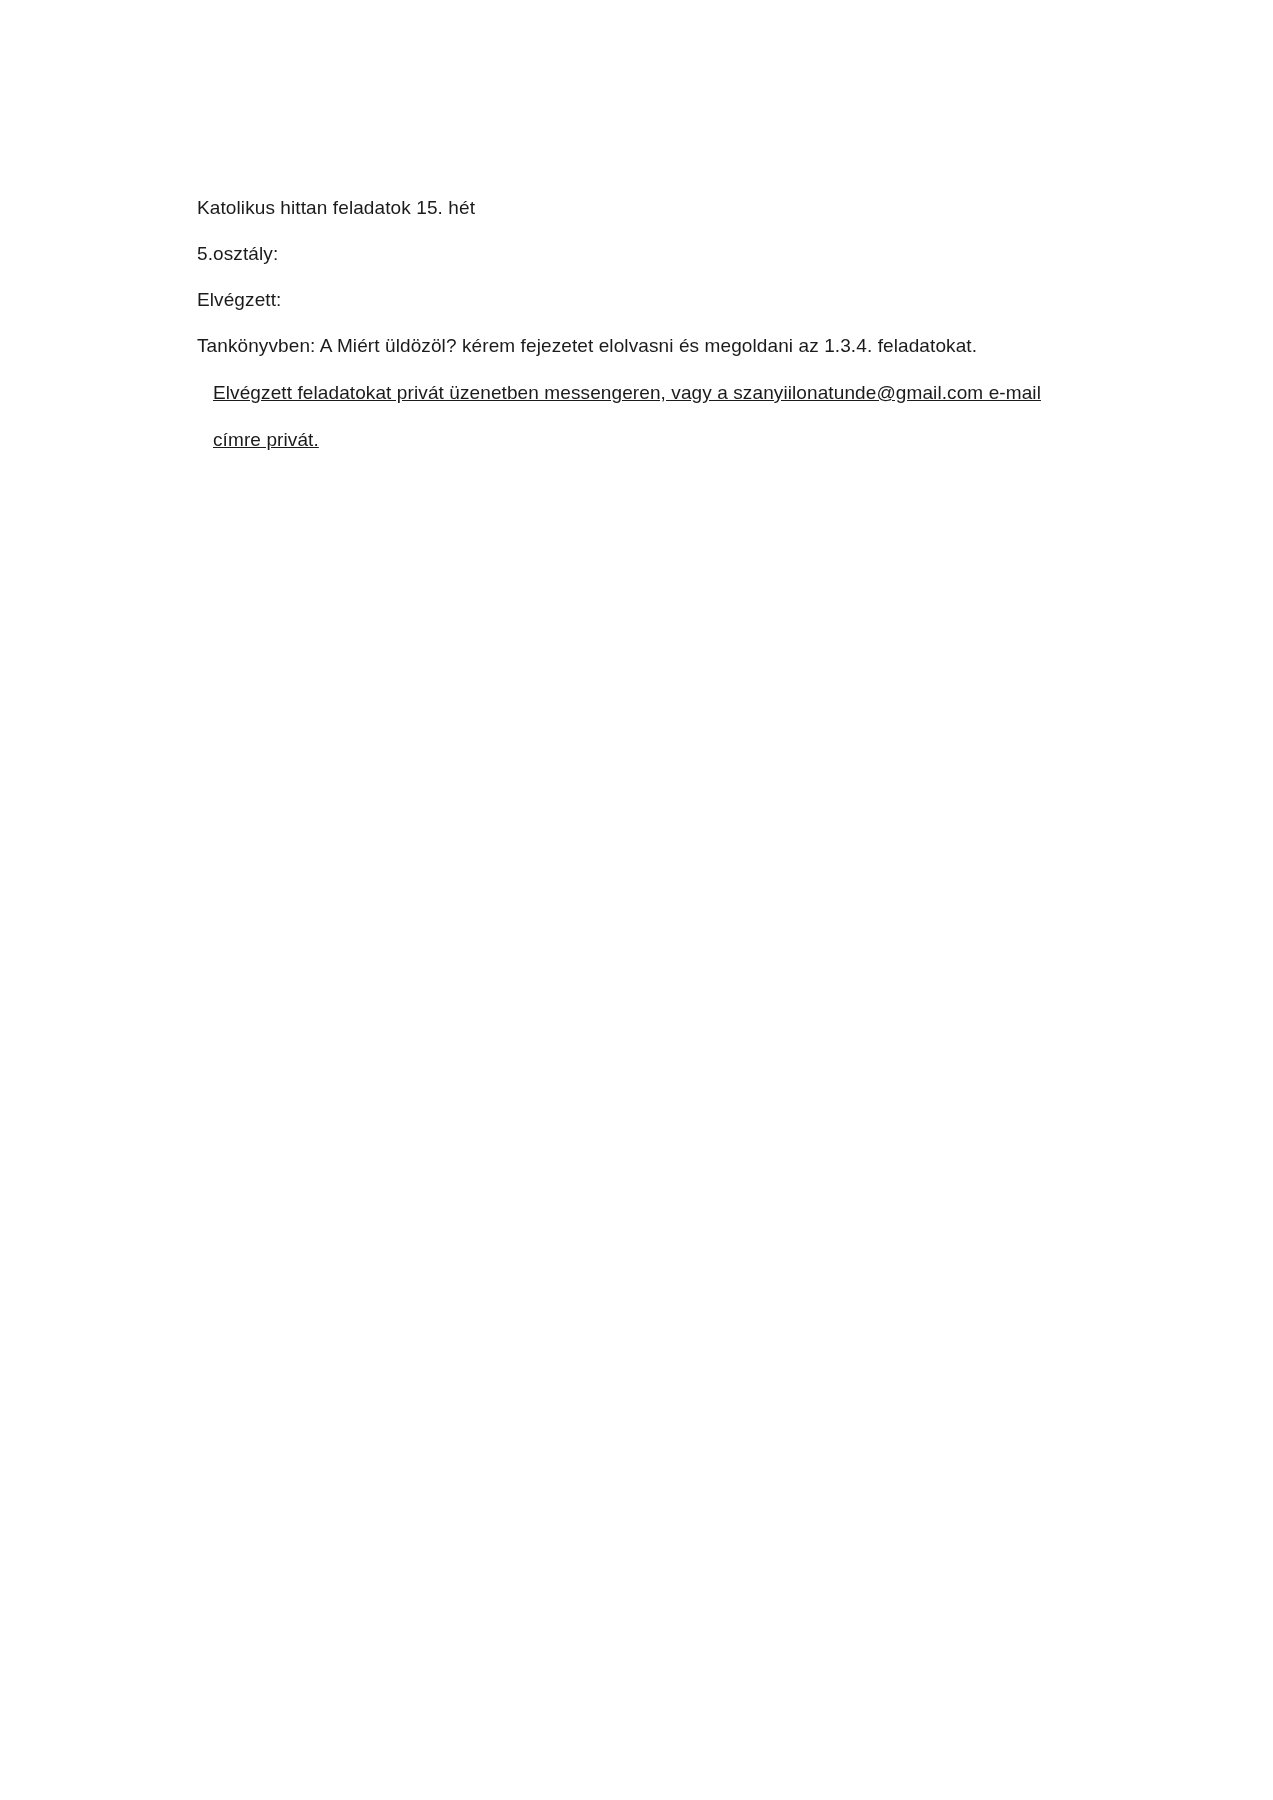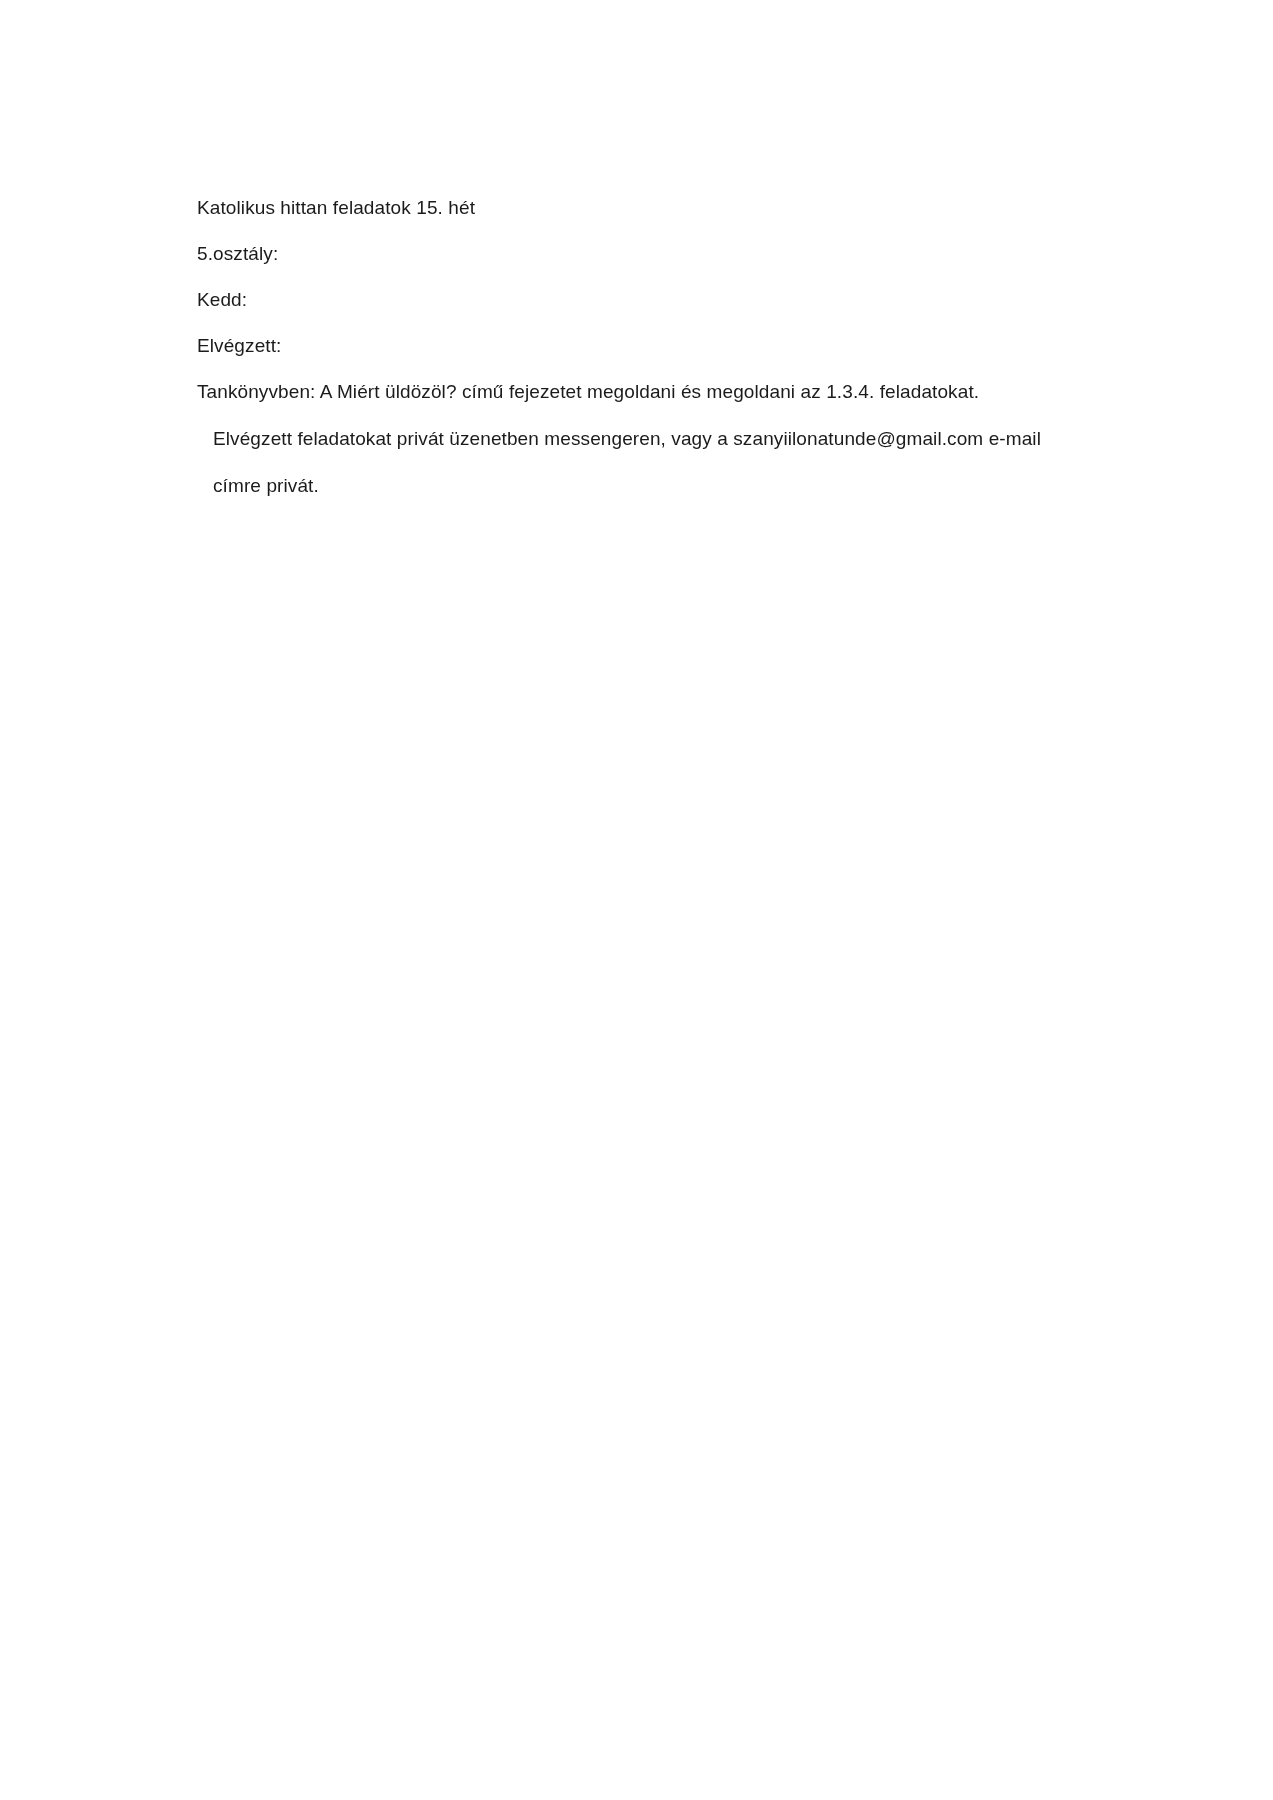--- a/index.html
+++ b/index.html
@@ -29,36 +29,36 @@
     line-height: 31px;
     letter-spacing: 0.1px;
   }
 
   .text-block p {
     margin: 0 0 15px 0;
   }
 
   .text-block p .line {
     display: block;
+    text-decoration: underline;
   }
 </style>
 </head>
 <body>
 
 <div class="page">
   <div class="text-block">
     <p>Katolikus hittan feladatok 15. hét</p>
 
     <p>5.osztály:</p>
 
-    <p>Kedd:</p>
 
 
     <p>Elvégzett:</p>
 
-    <p>Tankönyvben: A Miért üldözöl? című fejezetet megoldani és megoldani az 1.3.4. feladatokat.</p>
+    <p>Tankönyvben: A Miért üldözöl? kérem fejezetet elolvasni és megoldani az 1.3.4. feladatokat.</p>
 
     <p>
       <span class="line">Elvégzett feladatokat privát üzenetben messengeren, vagy a szanyiilonatunde@gmail.com e-mail</span>
       <span class="line">címre privát.</span>
     </p>
   </div>
 </div>
 
 </body></html>

